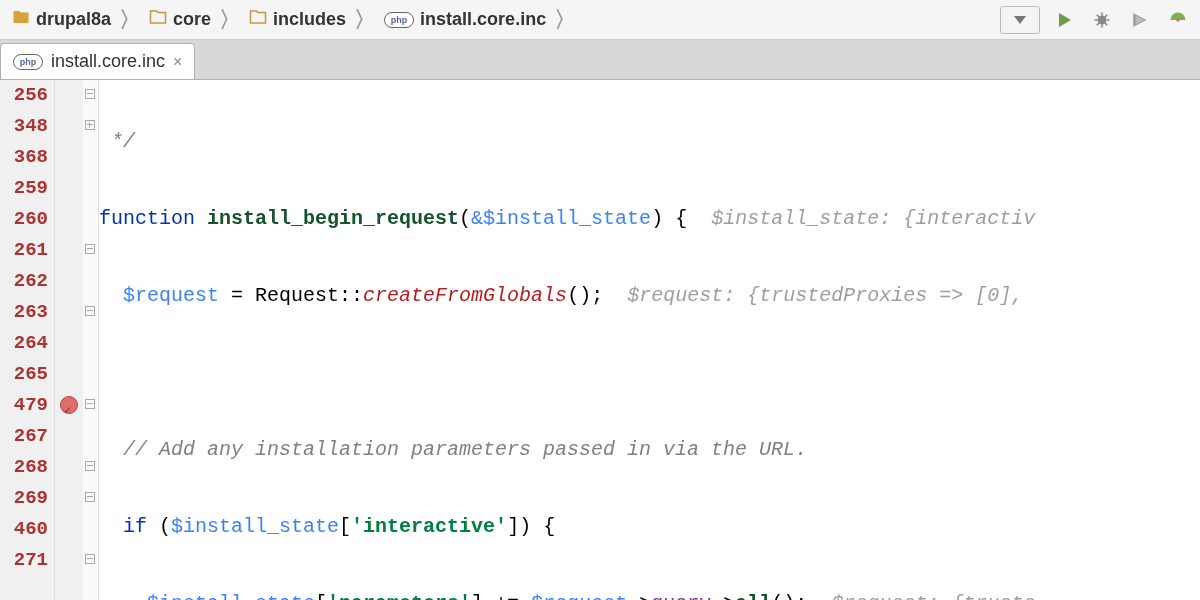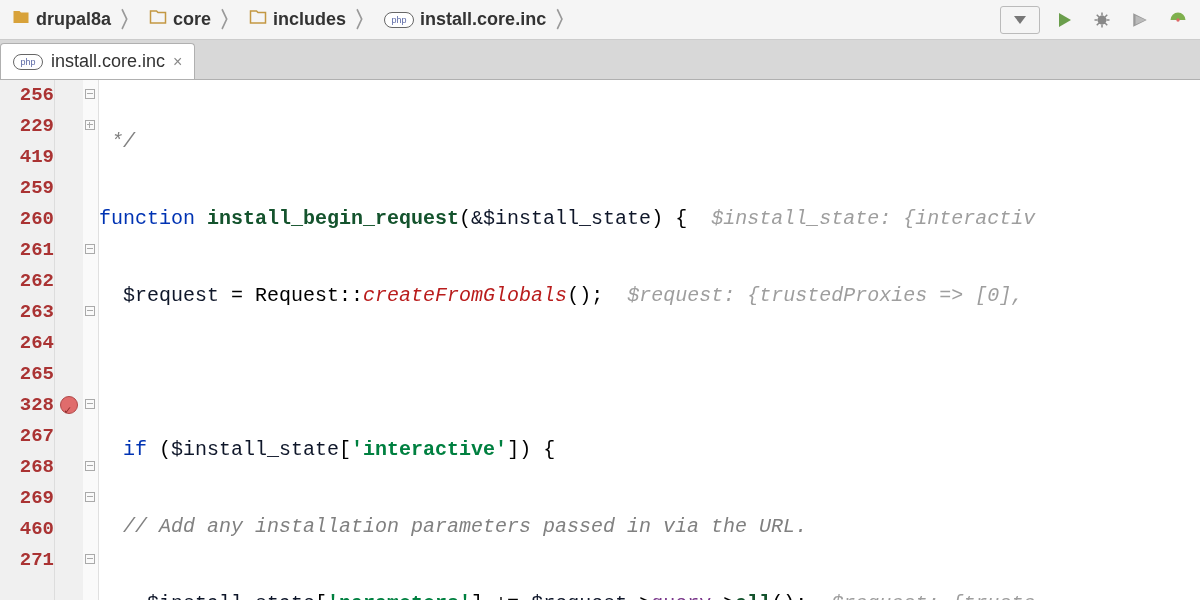--- a/index.html
+++ b/index.html
@@ -38,21 +38,21 @@
 .php-icon {
   display: inline-flex;
   align-items: center;
   justify-content: center;
   width: 30px;
   height: 16px;
   background: #fff;
   border: 1px solid #666;
   border-radius: 8px;
   font-size: 9px;
-  font-weight: normal;
+  font-weight: bold;
   color: #5a68a5;
   font-family: Arial, sans-serif;
 }
 .toolbar-right {
   margin-left: auto;
   display: flex;
   align-items: center;
   gap: 10px;
 }
 .toolbar-btn {
@@ -92,20 +92,21 @@
 }
 .editor {
   display: flex;
   height: calc(600px - 80px);
 }
 .gutter {
   width: 55px;
   background: #f0f0f0;
   border-right: 1px solid #ddd;
   text-align: right;
+  padding-right: 6px;
   color: #999;
   flex-shrink: 0;
 }
 .marker-col {
   width: 28px;
   flex-shrink: 0;
   background: #f0f0f0;
 }
 .fold-col {
   width: 16px;
@@ -119,21 +120,21 @@
   overflow: hidden;
 }
 .line {
   height: 31px;
   line-height: 31px;
 }
 .lnum { color: #aa3333; font-weight: 600; font-size: 19px; }
 
 .kw { color: #0033b3; font-weight: normal; }
 .fn { color: #14532d; font-weight: bold; }
-.var { color: #0f172a; }
+.var { color: #3b82f6; }
 .str { color: #008040; font-weight: bold; }
 .cmt { color: #808080; font-style: italic; }
 .hint { color: #9e9e9e; font-style: italic; }
 .mem { color: #7a378b; }
 .cls { color: #000; }
 .call { color: #b91c1c; font-style: italic; }
 .punc { color: #000; }
 
 .fold-mark {
   display: inline-block;
@@ -245,30 +246,30 @@
   <div class="tab">
     <span class="php-icon">php</span>
     <span>install.core.inc</span>
     <span class="tab-close">×</span>
   </div>
 </div>
 
 <div class="editor">
   <div class="gutter">
     <div class="line lnum">256</div>
-    <div class="line lnum">229</div>
-    <div class="line lnum">419</div>
+    <div class="line lnum">348</div>
+    <div class="line lnum">368</div>
     <div class="line lnum">259</div>
     <div class="line lnum">260</div>
     <div class="line lnum">261</div>
     <div class="line lnum">262</div>
     <div class="line lnum">263</div>
     <div class="line lnum">264</div>
     <div class="line lnum">265</div>
-    <div class="line lnum">328</div>
+    <div class="line lnum">479</div>
     <div class="line lnum">267</div>
     <div class="line lnum">268</div>
     <div class="line lnum">269</div>
     <div class="line lnum">460</div>
     <div class="line lnum">271</div>
   </div>
 
   <div class="marker-col">
     <div class="line"></div>
       <div class="line"></div>
@@ -307,22 +308,22 @@
     <div class="line"><span class="fold-mark"></span></div>
     <div class="line"></div>
     <div class="line"><span class="fold-mark"></span></div>
   </div>
 
   <div class="code-col">
     <div class="line"> <span class="cmt">*/</span></div>
     <div class="line"><span class="kw">function</span> <span class="fn">install_begin_request</span><span class="punc">(</span><span class="var">&amp;$install_state</span><span class="punc">) {</span>  <span class="hint">$install_state: {interactiv</span></div>
     <div class="line">  <span class="var">$request</span><span class="punc"> = </span><span class="cls">Request</span><span class="punc">::</span><span class="call">createFromGlobals</span><span class="punc">();</span>  <span class="hint">$request: {trustedProxies =&gt; [0],</span></div>
     <div class="line"></div>
+    <div class="line">  <span class="cmt">// Add any installation parameters passed in via the URL.</span></div>
     <div class="line">  <span class="kw">if</span><span class="punc"> (</span><span class="var">$install_state</span><span class="punc">[</span><span class="str">'interactive'</span><span class="punc">]) {</span></div>
-    <div class="line">  <span class="cmt">// Add any installation parameters passed in via the URL.</span></div>
     <div class="line">    <span class="var">$install_state</span><span class="punc">[</span><span class="str">'parameters'</span><span class="punc">]</span><span class="punc"> += </span><span class="var">$request</span><span class="punc">-&gt;</span><span class="mem">query</span><span class="punc">-&gt;</span><span class="fn">all</span><span class="punc">();</span>  <span class="hint">$request: {truste</span></div>
     
     
     
     
     
     
     
     
     

